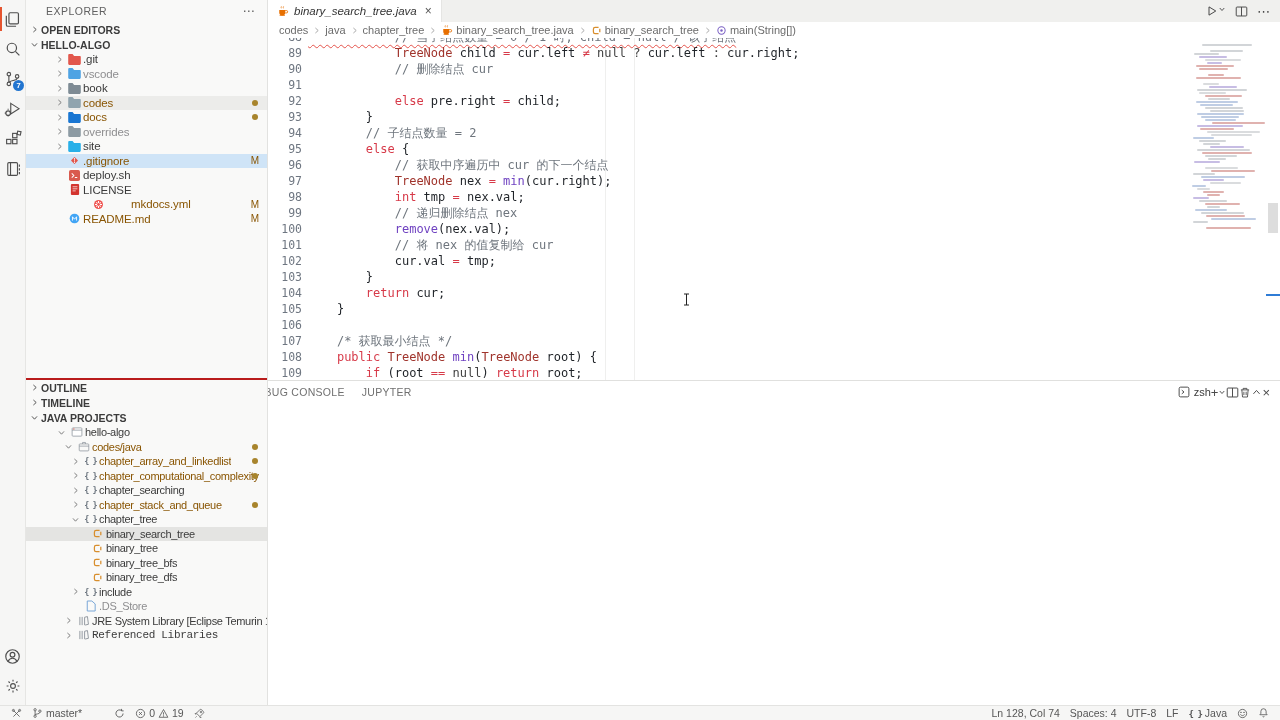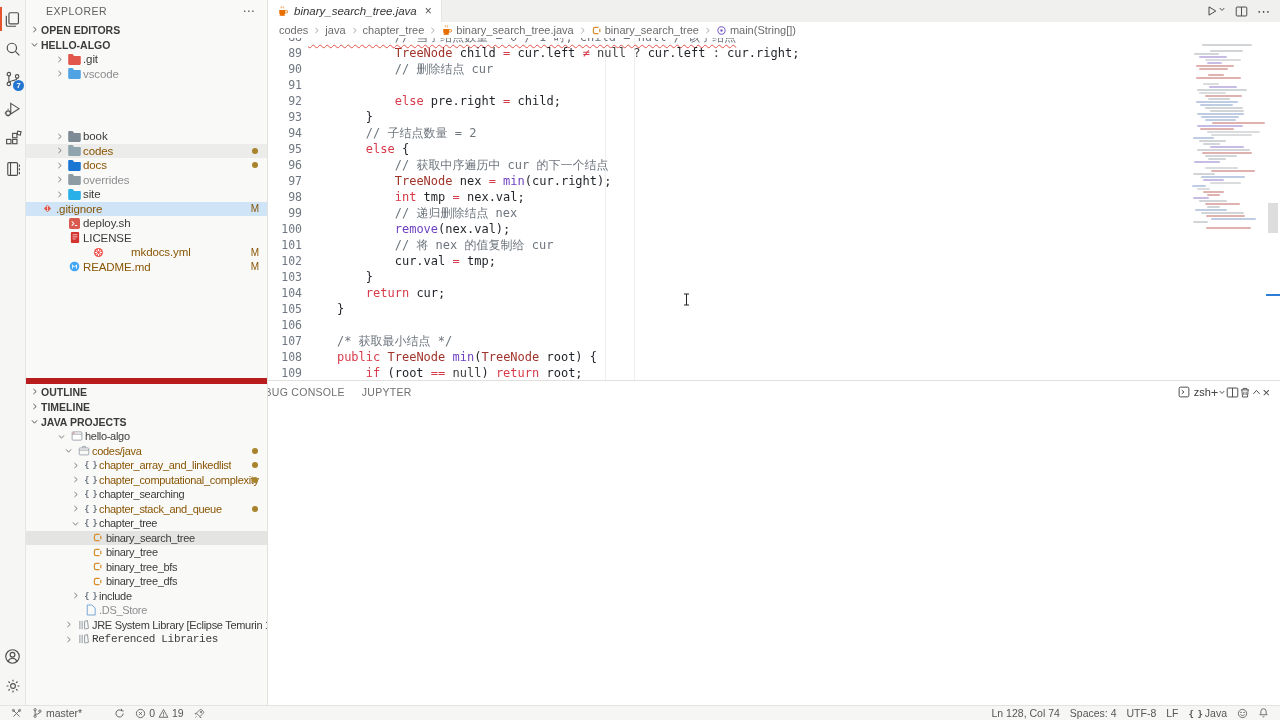--- a/index.html
+++ b/index.html
@@ -26,21 +26,21 @@
   .trow .tlabel{overflow:hidden;text-overflow:clip}
   .explorer-tree{font-size:11.5px;letter-spacing:-.1px}
   .java-tree{font-size:11px;letter-spacing:-.3px}
   .lbl-modified{color:#895503}
   .lbl-ignored{color:#8e8e90}
   .badge-dot{position:absolute;right:9px;top:4px;width:6px;height:6px;border-radius:3px;background:#a8842c}
   .badge-M{position:absolute;right:8px;color:#895503;font-size:10px}
   .row-selected{background:#cfe4f7}
   .row-hover{background:#ececea}
   .row-gray{background:#e4e4e2}
-  .sb-bottom{position:absolute;top:378px;left:0;right:0;bottom:0;border-top:6px solid #b91c1c}
+  .sb-bottom{position:absolute;top:378px;left:0;right:0;bottom:0;border-top:2px solid #b91c1c}
 
   
   .main{position:absolute;left:268px;right:0;top:0;bottom:15px;background:#fff}
   .tabbar{height:22px;background:#f0f0ee;display:flex;align-items:stretch}
   .tab{background:#fff;display:flex;align-items:center;gap:5px;padding:0 9px;border-right:1px solid #e5e5e3;cursor:pointer}
   .tab-title{font-size:11.5px;font-style:italic;color:#333}
   .tab-close{color:#555;font-size:12px;margin-left:3px;cursor:pointer}
   .tab-actions{margin-left:auto;display:flex;align-items:center;gap:9px;padding-right:10px;color:#4a4a4a}
   .tab-actions .dots{font-size:13px;cursor:pointer}
   .breadcrumbs{height:16px;display:flex;align-items:center;font-size:11px;color:#6c6c6c;padding-left:11px;gap:2px;background:#fff}
@@ -205,21 +205,21 @@
             <path d="M6 3.5L11 8l-5 4.5" stroke="#6a6a6a" fill="none" stroke-width="1.5"></path>
           </svg>
         </span>
         <span class="ticon">
           <svg width="13" height="11" viewBox="0 0 16 14">
             <path fill="#4fa3e3" d="M0 1.5C0 .7.7 0 1.5 0h4l2 2.5H15c.6 0 1 .4 1 1V12c0 1.1-.9 2-2 2H1.5C.7 14 0 13.3 0 12.5z"></path>
           </svg>
         </span>
         <span class="tlabel lbl-ignored">vscode</span>
       </div>
-      <div class="trow " style="padding-left: 27px; margin-top: 48px;">
+      <div class="trow " style="padding-left: 27px;">
         <span class="chev">
           <svg width="9" height="9" viewBox="0 0 16 16">
             <path d="M6 3.5L11 8l-5 4.5" stroke="#6a6a6a" fill="none" stroke-width="1.5"></path>
           </svg>
         </span>
         <span class="ticon">
           <svg width="13" height="11" viewBox="0 0 16 14">
             <path fill="#7e8b94" d="M0 1.5C0 .7.7 0 1.5 0h4l2 2.5H15c.6 0 1 .4 1 1V12c0 1.1-.9 2-2 2H1.5C.7 14 0 13.3 0 12.5z"></path>
           </svg>
         </span>
@@ -272,21 +272,21 @@
             <path d="M6 3.5L11 8l-5 4.5" stroke="#6a6a6a" fill="none" stroke-width="1.5"></path>
           </svg>
         </span>
         <span class="ticon">
           <svg width="13" height="11" viewBox="0 0 16 14">
             <path fill="#29b0e8" d="M0 1.5C0 .7.7 0 1.5 0h4l2 2.5H15c.6 0 1 .4 1 1V12c0 1.1-.9 2-2 2H1.5C.7 14 0 13.3 0 12.5z"></path>
           </svg>
         </span>
         <span class="tlabel ">site</span>
       </div>
-      <div class="trow row-selected" style="">
+      <div class="trow row-selected" style="padding-left: 27px;">
         <span class="chev"></span>
         <span class="ticon">
           <svg width="11" height="11" viewBox="0 0 16 16">
             <rect x="4.2" y="4.2" width="7.6" height="7.6" rx="1.2" transform="rotate(45 8 8)" fill="#e2574c"></rect>
             <circle cx="8" cy="5.4" r=".9" fill="#fff"></circle>
             <circle cx="8" cy="10.6" r=".9" fill="#fff"></circle>
             <path stroke="#fff" d="M8 6.2v3.4"></path>
           </svg>
         </span>
         <span class="tlabel lbl-modified">.gitignore</span>

